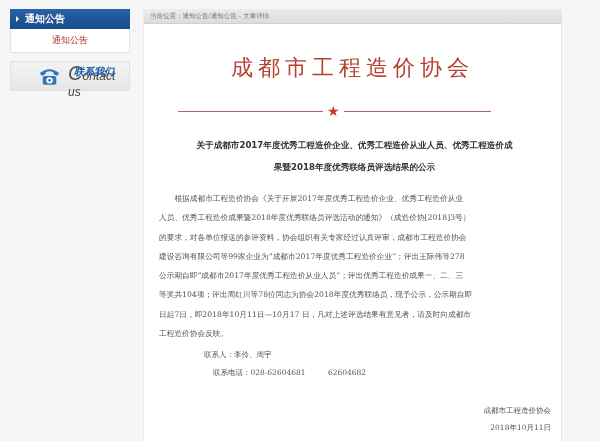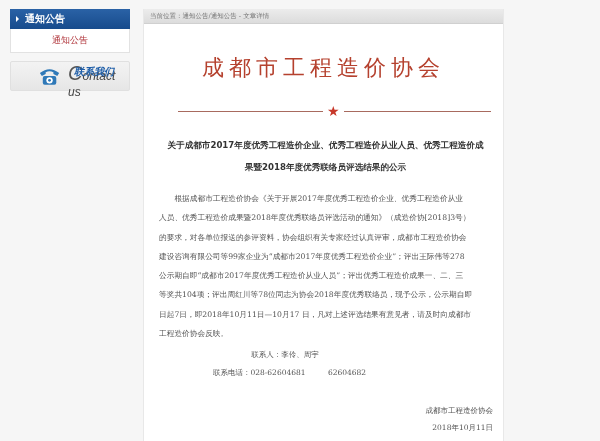--- a/index.html
+++ b/index.html
@@ -57,21 +57,21 @@
     position: relative; top: 4px;
   }
   .contact-en .big { font-size: 20px; color: #555; }
   .contact-cn {
     position: absolute; left: 63px; top: 3px;
     color: #1f5ea8; font-size: 10px; font-weight: bold; font-style: italic; font-family: Liberation Serif, serif;
   }
 
   
   .main {
-    position: absolute; left: 143px; top: 9px; width: 361px; height: 432px;
+    position: absolute; left: 143px; top: 9px; width: 419px; height: 432px;
     background: #fff;
     border-left: 1px solid #e8e8e8;
     border-right: 1px solid #e8e8e8;
   }
   .breadcrumb-bar {
     height: 15px;
     background: linear-gradient(#ececec, #dcdcdc);
     border-bottom: 1px solid #d0d0d0;
     font-size: 6.5px; color: #777;
     line-height: 15px; padding-left: 6px;
@@ -105,21 +105,20 @@
     position: absolute; left: 15px; right: 10px; top: 180px;
     font-size: 7.7px; color: #555; line-height: 19.3px;
     font-family: "DejaVu Serif", "Liberation Serif", serif;
     text-align: justify;
   }
   .body-text .line { display: block; white-space: nowrap; }
   .contact-block {
     position: absolute; left: 60px; top: 341px;
     font-size: 7.5px; color: #555;
     font-family: "DejaVu Serif", "Liberation Serif", serif;
-    text-align: center;
   }
   .contact-block .row1 { height: 18px; }
   .contact-block .row2 { padding-left: 9px; }
   .contact-block .phone2 { margin-left: 20px; }
   .signature {
     position: absolute; right: 10px; top: 393px;
     text-align: right;
     font-size: 7.5px; color: #555;
     font-family: "DejaVu Serif", "Liberation Serif", serif;
     line-height: 17px;

